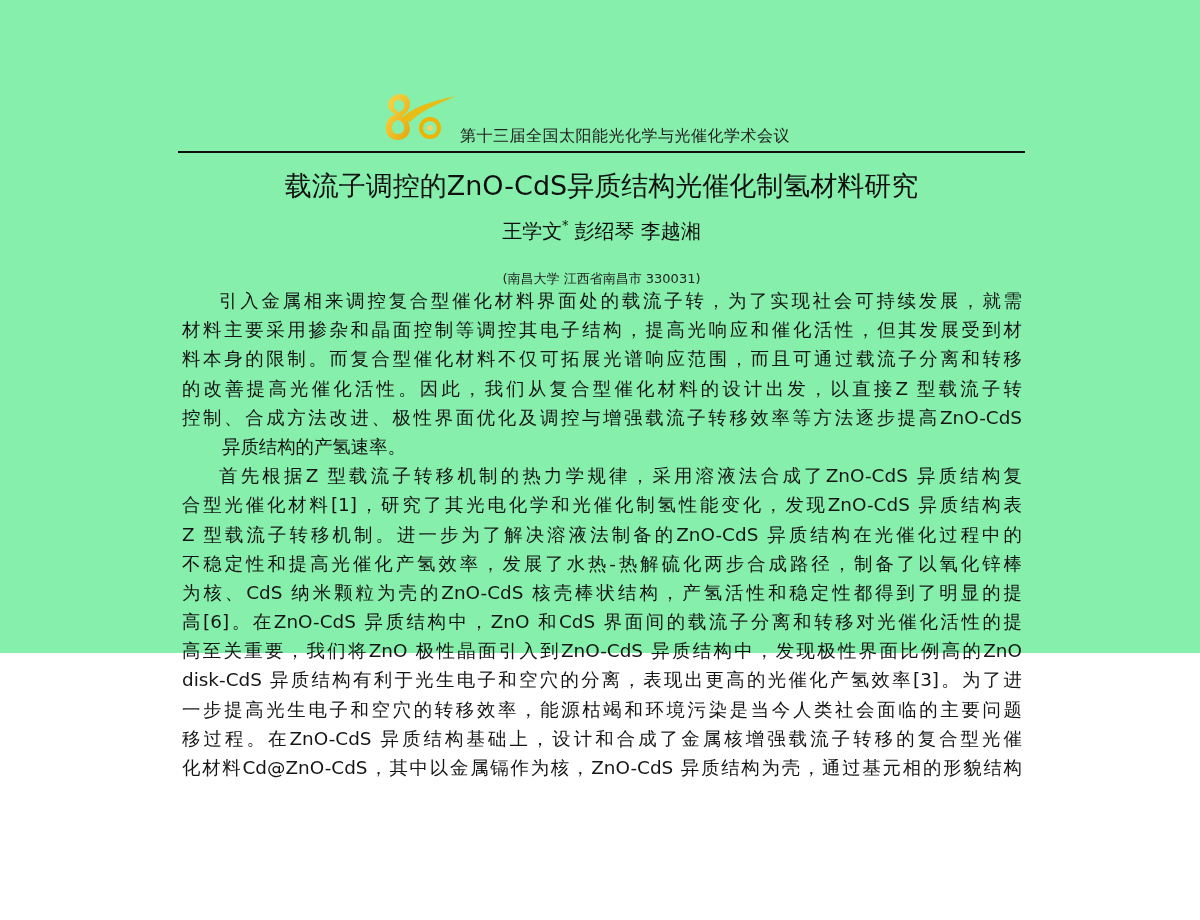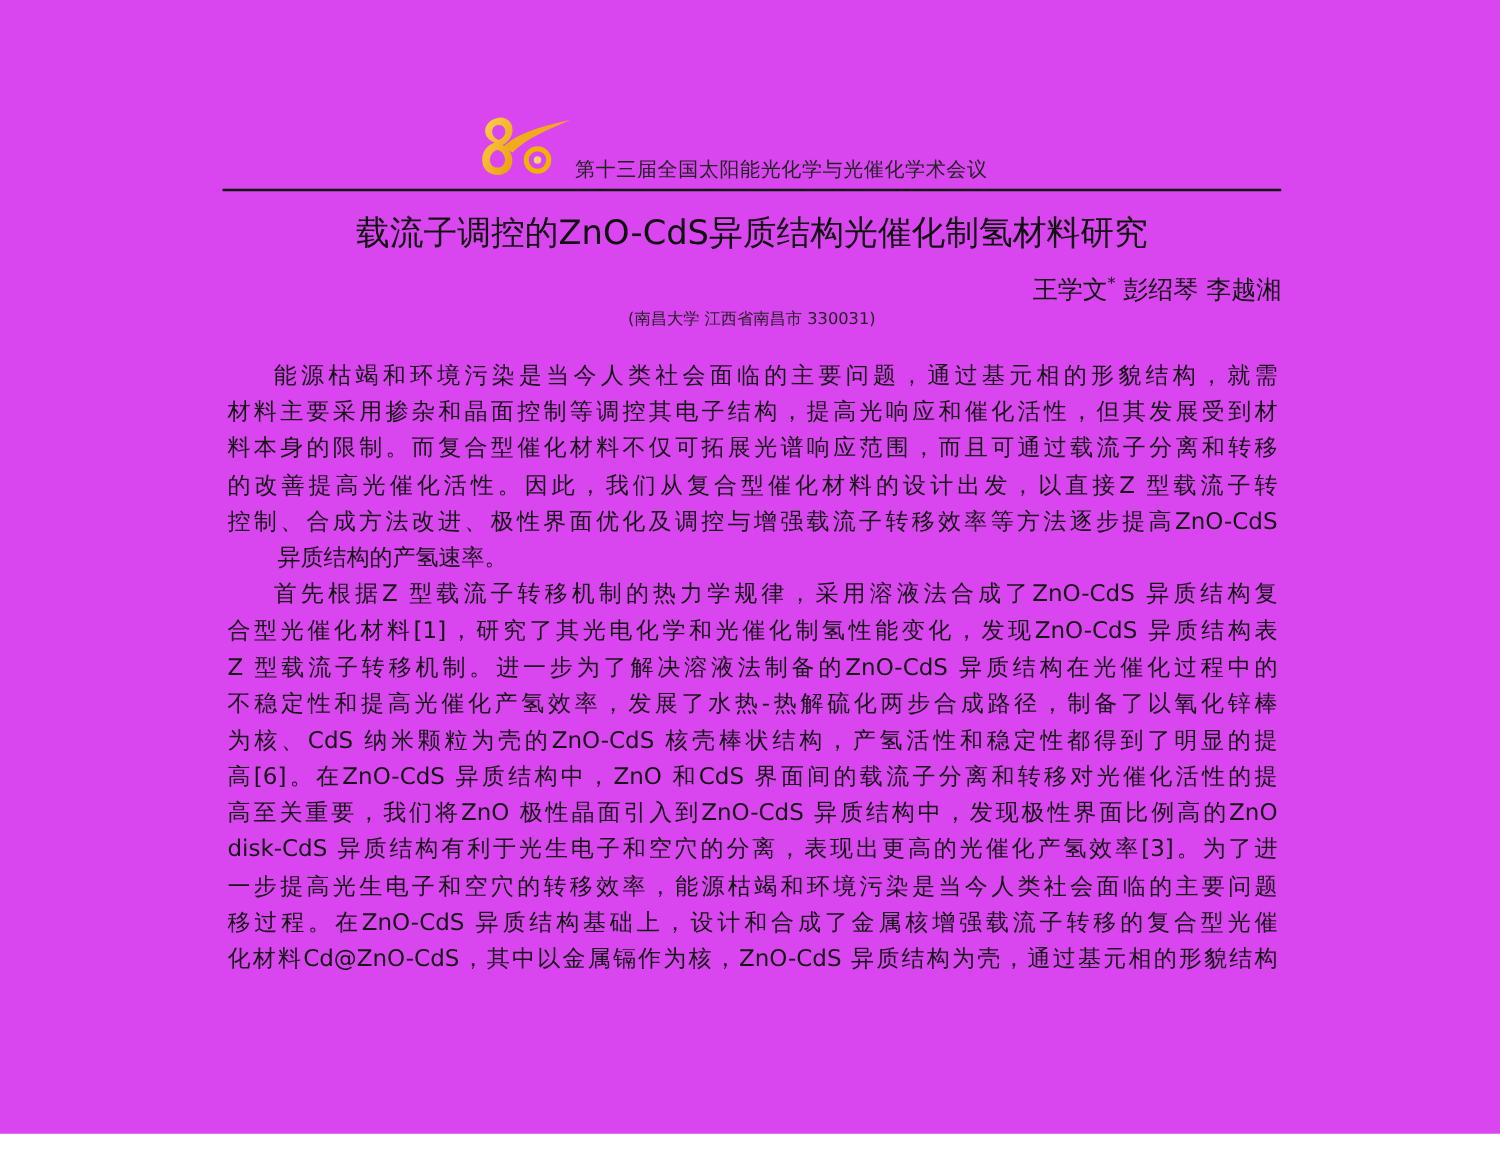--- a/index.html
+++ b/index.html
@@ -11,22 +11,22 @@
     width: 1200px;
     height: 920px;
     position: relative;
     overflow: hidden;
     font-family: "DejaVu Serif", "Liberation Serif", serif;
     color: #111;
   }
   .page {
     position: absolute;
     left: 0; top: 0;
-    width: 1200px; height: 907px;
-    background: #d946ef;
+    width: 1200px; height: 653px;
+    background: #86efac;
   }
   
   .logo {
     position: absolute;
     left: 378px;
     top: 88px;
     width: 80px;
     height: 58px;
   }
   .conf-title {
@@ -58,32 +58,32 @@
     font-weight: normal;
     font-size: 27px;
     color: #111;
     white-space: nowrap;
   }
   .authors {
     position: absolute;
     left: 178px;
     width: 847px;
     top: 218px;
-    text-align: right;
+    text-align: center;
     font-family: "DejaVu Serif", "Liberation Serif", serif;
     font-size: 20px;
     color: #111;
     white-space: nowrap;
   }
   .authors sup { font-size: 12px; }
   .affiliation {
     position: absolute;
     left: 178px;
     width: 847px;
-    top: 246px;
+    top: 270px;
     text-align: center;
     font-family: "DejaVu Sans", "Liberation Sans", sans-serif;
     font-size: 13px;
     color: #222;
     white-space: nowrap;
   }
   
   .body-text {
     position: absolute;
     left: 182px;
@@ -135,21 +135,21 @@
   <div class="paper-title">载流子调控的ZnO-CdS异质结构光催化制氢材料研究</div>
   <div class="authors">
     <span>王学文</span><sup>*</sup>
     <span>彭绍琴</span>
     <span>李越湘</span>
   </div>
   <div class="affiliation">(南昌大学 江西省南昌市 330031)</div>
 
   <div class="body-text">
     <div>
-      <span class="line indent">能源枯竭和环境污染是当今人类社会面临的主要问题，通过基元相的形貌结构，就需</span>
+      <span class="line indent">引入金属相来调控复合型催化材料界面处的载流子转，为了实现社会可持续发展，就需</span>
       <span class="line">材料主要采用掺杂和晶面控制等调控其电子结构，提高光响应和催化活性，但其发展受到材</span>
       <span class="line">料本身的限制。而复合型催化材料不仅可拓展光谱响应范围，而且可通过载流子分离和转移</span>
       <span class="line">的改善提高光催化活性。因此，我们从复合型催化材料的设计出发，以直接Z 型载流子转</span>
       <span class="line">控制、合成方法改进、极性界面优化及调控与增强载流子转移效率等方法逐步提高ZnO-CdS</span>
       <span class="line last">异质结构的产氢速率。</span>
     </div>
     <div>
       <span class="line indent">首先根据Z 型载流子转移机制的热力学规律，采用溶液法合成了ZnO-CdS 异质结构复</span>
       <span class="line">合型光催化材料[1]，研究了其光电化学和光催化制氢性能变化，发现ZnO-CdS 异质结构表</span>
       <span class="line">Z 型载流子转移机制。进一步为了解决溶液法制备的ZnO-CdS 异质结构在光催化过程中的</span>

